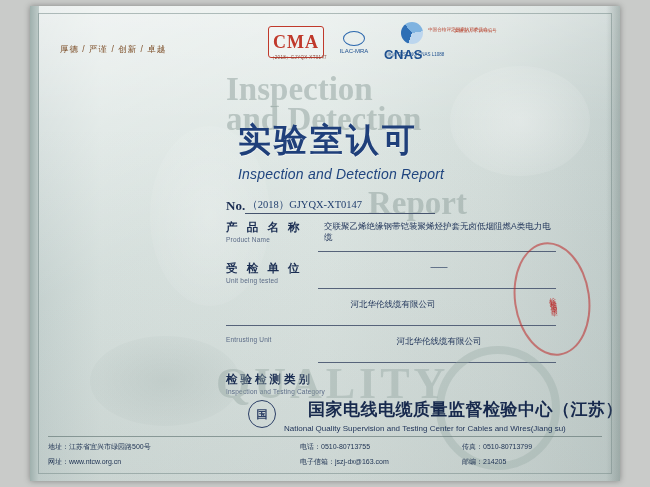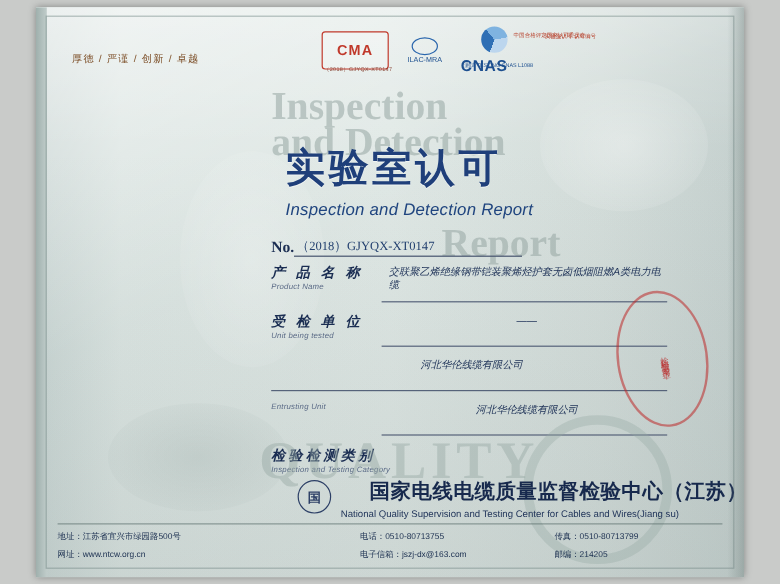--- a/index.html
+++ b/index.html
@@ -73,26 +73,27 @@
     display: flex;
     align-items: center;
     gap: 10px;
   }
   .cma-box {
     width: 54px; height: 30px;
     border: 1.5px solid #c0392b;
     border-radius: 3px;
     color: #c0392b;
     font-weight: bold;
-    font-size: 12px;
+    font-size: 18px;
     display: flex;
     align-items: center;
     justify-content: center;
     letter-spacing: 1px;
     background: rgba(255,255,255,0.25);
+    font-family: Liberation Serif, serif;
   }
   .logo-sub {
     position: absolute;
     left: 240px;
     top: 49px;
     font-size: 4.5px;
     color: #8a4b3c;
     letter-spacing: .3px;
   }
   .ilac {
@@ -216,21 +217,20 @@
   .fields {
     position: absolute;
     left: 196px;
     top: 214px;
     width: 330px;
   }
   .row {
     display: flex;
     align-items: flex-start;
     margin-bottom: 9px;
-    font-style: italic;
   }
   .lab {
     width: 92px;
     flex: 0 0 92px;
     text-align: left;
   }
   .lab .cn {
     display: block;
     font-size: 11.5px;
     color: #1a2d52;

